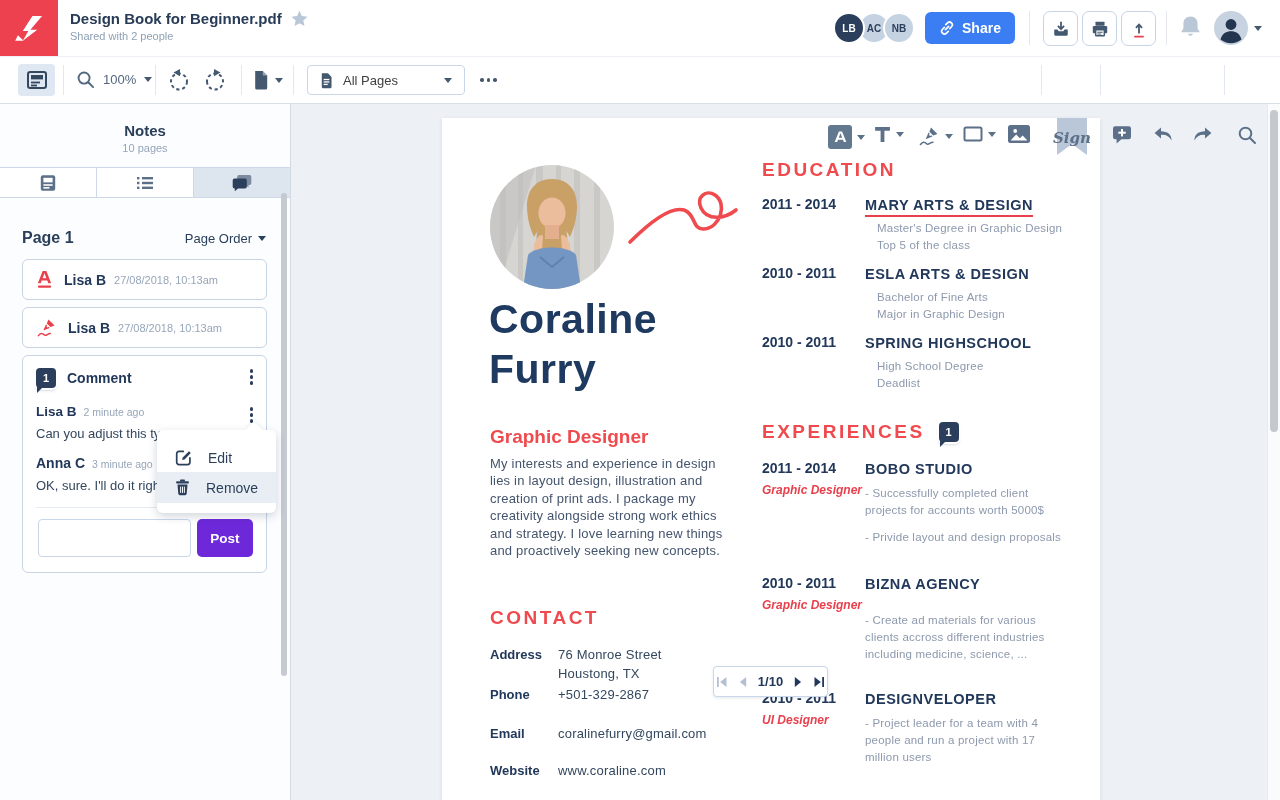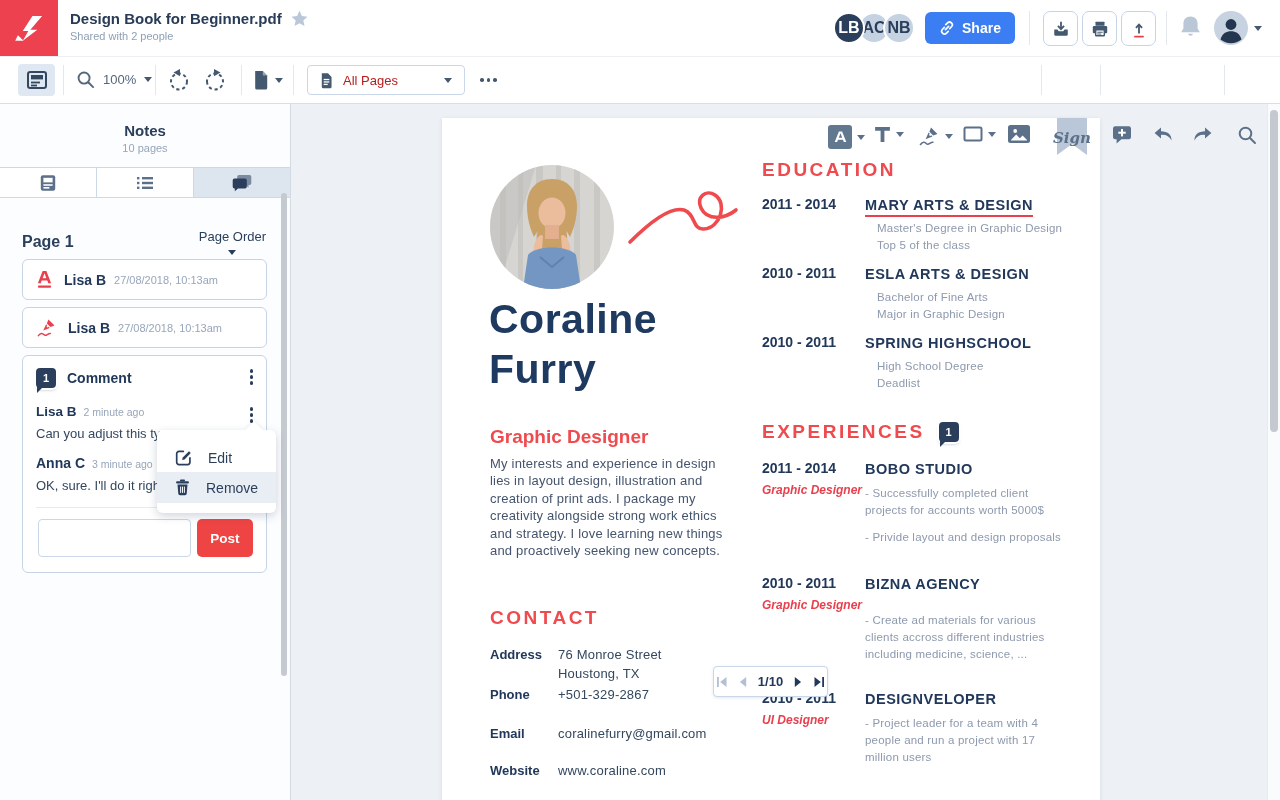--- a/index.html
+++ b/index.html
@@ -9,77 +9,77 @@
   
   .header{position:absolute;left:0;top:0;width:1280px;height:56px;background:#fff;border-bottom:1px solid #eceff3;z-index:30;}
   .logo{position:absolute;left:0;top:0;width:58px;height:56px;background:#ee4150;display:flex;align-items:center;justify-content:center;}
   .title-wrap{position:absolute;left:70px;top:10px;}
   .title-row{display:flex;align-items:center;}
   .doc-title{font-size:15px;font-weight:bold;color:#283c57;}
   .star{margin-left:9px;display:flex;}
   .doc-sub{font-size:11px;color:#8ea0b5;margin-top:3px;}
   .avatars{position:absolute;left:833px;top:12px;display:flex;}
   .avatar{width:28px;height:28px;border-radius:50%;border:2px solid #fff;display:flex;align-items:center;justify-content:center;
-    font-size:16px;font-weight:bold;background:#c5d2e2;color:#2b3f5c;}
+    font-size:10px;font-weight:bold;background:#c5d2e2;color:#2b3f5c;}
   .avatar+.avatar{margin-left:-7px;}
   .avatar.dark{background:#2b3f5c;color:#fff;z-index:3;}
   .share-btn{position:absolute;left:925px;top:12px;width:90px;height:32px;background:#3b7df2;border-radius:6px;
     display:flex;align-items:center;justify-content:center;gap:7px;color:#fff;font-size:14px;font-weight:bold;cursor:pointer;}
   .hdr-sep{position:absolute;top:11px;width:1px;height:34px;background:#e5e9ee;}
   .hdr-iconbtn{position:absolute;top:11px;width:33px;height:33px;border:1px solid #c6d4e6;border-radius:7px;
     display:flex;align-items:center;justify-content:center;color:#44586f;background:#fff;cursor:pointer;}
   .bell{position:absolute;left:1178px;top:14px;color:#b9c7d6;}
   .profile{position:absolute;left:1214px;top:11px;display:flex;align-items:center;cursor:pointer;}
   .caret{width:0;height:0;border-left:4px solid transparent;border-right:4px solid transparent;border-top:5px solid #44586f;}
   .profile .caret{margin-left:6px;}
 
   
   .toolbar{position:absolute;left:0;top:57px;width:1280px;height:46px;background:#fff;border-bottom:1px solid #d8dee6;z-index:29;}
   .tb-sep{position:absolute;top:8px;width:1px;height:30px;background:#e3e8ee;}
   .tb-btn{position:absolute;display:flex;align-items:center;color:#44586f;cursor:pointer;}
   .tb-active{left:18px;top:7px;width:37px;height:32px;background:#dfe8f2;border-radius:4px;justify-content:center;color:#33475e;}
   .tb-zoom{left:76px;top:13px;gap:8px;font-size:13px;color:#53677e;}
   .pages-select{position:absolute;left:307px;top:8px;width:158px;height:30px;border:1px solid #c9d7e8;border-radius:4px;
-    display:flex;align-items:center;padding:0 12px;box-sizing:border-box;color:#b91c1c;font-size:13px;cursor:pointer;}
+    display:flex;align-items:center;padding:0 12px;box-sizing:border-box;color:#404040;font-size:13px;cursor:pointer;}
   .pages-select .lbl{flex:1;margin-left:10px;}
   .hdots{display:flex;gap:3px;} .hdots i,.vdots i{width:3.5px;height:3.5px;border-radius:50%;background:#44586f;display:block;}
   .vdots{display:flex;flex-direction:column;gap:2.5px;cursor:pointer;} .vdots i{background:#2b3f5c;}
   .tool{position:absolute;top:68px;display:flex;align-items:center;color:#5c7089;cursor:pointer;}
   .tool .caret{margin-left:5px;border-top-color:#5c7089;}
   .a-block{width:24px;height:24px;background:#62788f;border-radius:3px;display:flex;align-items:center;justify-content:center;}
   .sign-lbl{font-family:"DejaVu Serif",serif;font-style:italic;font-weight:bold;font-size:15px;color:#5c7089;}
 
   
   .sidebar{position:absolute;left:0;top:104px;width:291px;height:696px;background:#fcfdff;border-right:1px solid #d3dae2;box-sizing:border-box;z-index:20;}
   .notes-title{position:absolute;top:18px;left:0;right:0;text-align:center;font-size:15px;font-weight:bold;color:#2a3f5a;}
   .notes-sub{position:absolute;top:38px;left:0;right:0;text-align:center;font-size:11px;color:#95a5b9;}
   .tabs{position:absolute;left:0;top:63px;width:100%;height:29px;display:flex;border-top:1px solid #cdd9e6;border-bottom:1px solid #cdd9e6;background:#fff;box-sizing:content-box;}
   .tab{flex:1;display:flex;align-items:center;justify-content:center;color:#5c7089;cursor:pointer;}
   .tab+.tab{border-left:1px solid #cdd9e6;}
   .tab.active{background:#dde6ef;color:#2b3f5c;}
   .page-row{position:absolute;left:22px;right:24px;top:125px;display:flex;align-items:center;justify-content:space-between;}
   .page-lbl{font-size:16px;font-weight:bold;color:#2a3f5a;}
-  .page-order{display:flex;align-items:center;gap:6px;font-size:13px;color:#2a3f5a;cursor:pointer;flex-direction:column;}
+  .page-order{display:flex;align-items:center;gap:6px;font-size:13px;color:#2a3f5a;cursor:pointer;}
   .page-order .caret{border-top-color:#2a3f5a;}
   .note-card{position:absolute;left:22px;width:245px;background:#fff;border:1px solid #c6d4e4;border-radius:6px;box-sizing:border-box;}
   .ann-card{height:41px;display:flex;align-items:center;padding:0 13px;cursor:pointer;}
   .ann-author{font-size:14px;font-weight:bold;color:#22385a;margin-left:11px;}
   .ann-time{font-size:11px;color:#97a6ba;margin-left:8px;}
   .red-ic{color:#e8404d;display:flex;}
   .cmt-card{height:218px;}
   .badge{position:relative;width:20px;height:20px;background:#2b3f5c;border-radius:4px;color:#fff;font-size:11px;font-weight:bold;
     display:flex;align-items:center;justify-content:center;box-shadow:0 0 0 2px #fff,0 2px 3px rgba(40,60,90,.35);}
   .badge::after{content:'';position:absolute;left:1px;bottom:-5px;border-style:solid;border-width:6px 6px 0 0;border-color:#2b3f5c transparent transparent transparent;}
   .cc-head-title{position:absolute;left:44px;top:14px;font-size:14px;font-weight:bold;color:#22385a;}
   .cc-author{font-size:13.5px;font-weight:bold;color:#22385a;}
   .cc-time{font-size:10.5px;color:#97a6ba;margin-left:7px;}
   .cc-text{position:absolute;left:13px;right:10px;font-size:13px;color:#33475e;white-space:nowrap;overflow:hidden;}
   .cc-divider{position:absolute;left:13px;right:13px;top:151px;border-top:1px solid #e6ebf1;}
   .cc-input{position:absolute;left:15px;top:163px;width:153px;height:38px;border:1px solid #c9d7e8;border-radius:4px;box-sizing:border-box;font-size:13px;padding:0 8px;outline:none;background:#fff;}
-  .post-btn{position:absolute;left:174px;top:163px;width:56px;height:38px;background:#ef4444;border-radius:5px;color:#fff;
+  .post-btn{position:absolute;left:174px;top:163px;width:56px;height:38px;background:#6d28d9;border-radius:5px;color:#fff;
     font-size:13.5px;font-weight:bold;display:flex;align-items:center;justify-content:center;cursor:pointer;}
   .ctx-menu{position:absolute;left:157px;top:326px;width:119px;background:#fff;border-radius:6px;padding:13px 0 10px;
     box-shadow:0 3px 10px rgba(40,60,90,.22);z-index:25;}
   .ctx-menu::before{content:'';position:absolute;top:-6px;right:16px;width:12px;height:12px;background:#fff;transform:rotate(45deg);box-shadow:-2px -2px 4px rgba(40,60,90,.06);}
   .ctx-item{height:29px;display:flex;align-items:center;padding-left:18px;color:#2b3f5c;font-size:14px;cursor:pointer;}
   .ctx-item.hl{background:#e9eef4;height:31px;}
   .ctx-item .lab{margin-left:16px;}
   .sb-scroll{position:absolute;right:3px;top:89px;width:6px;height:483px;background:#c5cad1;border-radius:3px;cursor:pointer;}
 
   

